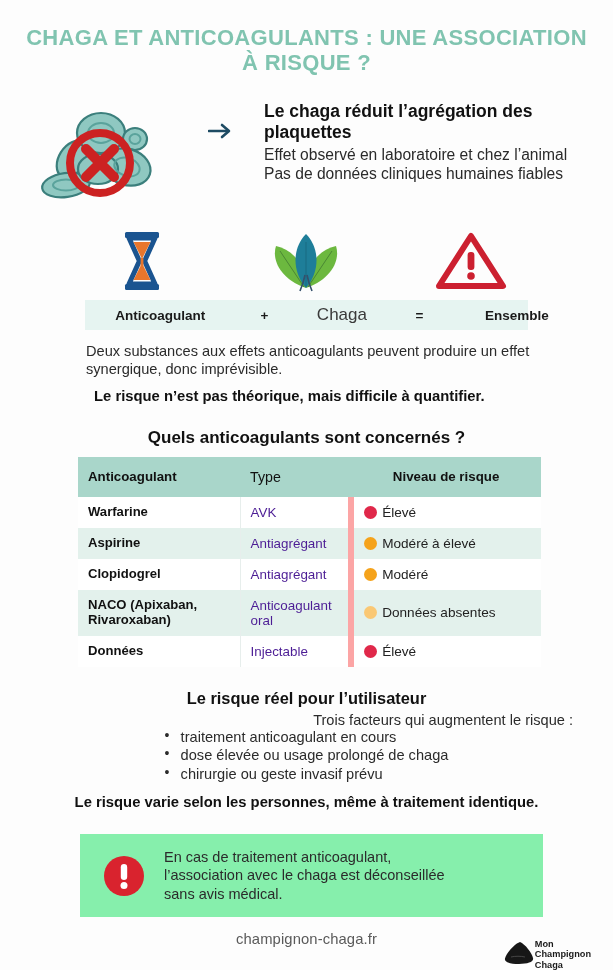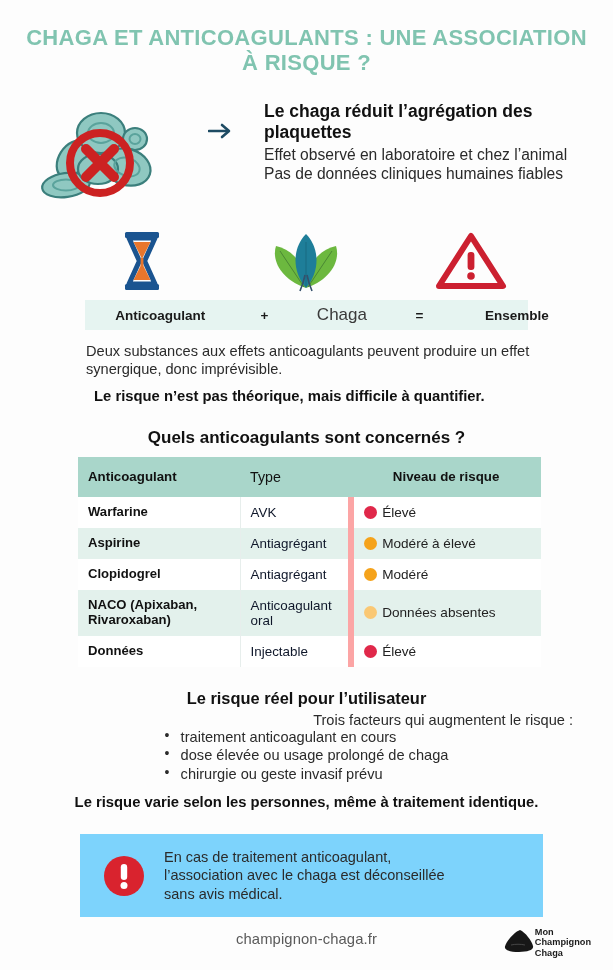--- a/index.html
+++ b/index.html
@@ -155,21 +155,21 @@
     padding-bottom: 7px;
   }
   table.risk-table thead th.c-type { font-weight: normal; font-size: 14.2px; }
   table.risk-table thead th.c-risk { text-align: center; }
   col.col-name { width: 35%; }
   col.col-type { width: 24%; }
   col.col-risk { width: 41%; }
   tr.row-odd td { background: #ffffff; }
   tr.row-even td { background: #e3f1ec; }
   td.c-name { font-weight: bold; font-size: 13.1px; color: #111; line-height: 1.12; }
-  td.c-type { font-size: 13.4px; color: #0f172a; font-weight: normal; line-height: 1.12; }
+  td.c-type { font-size: 13.4px; color: #4c1d95; font-weight: normal; line-height: 1.12; }
   td.c-risk { text-align: center; font-size: 13.6px; color: #222; white-space: nowrap; }
   .dot {
     display: inline-block;
     width: 13px; height: 13px;
     border-radius: 50%;
     vertical-align: -2px;
     margin-right: 5px;
   }
   table.risk-table tbody tr td:nth-child(2) { border-left: 1px solid #e7eeec; }
   table.risk-table tbody tr td:nth-child(3) { border-left: 6px solid #fca5a5; }
@@ -215,21 +215,21 @@
   .reel-strong {
     font-size: 14.8px;
     font-weight: bold;
     color: #111;
     margin: 10px 0 0 0;
   }
 
   
   .callout {
     margin: 24px 70px 0 80px;
-    background: #7dd3fc;
+    background: #86efac;
     display: flex;
     align-items: center;
     gap: 18px;
     padding: 14px 18px 14px 22px;
   }
   .callout-icon {
     flex: 0 0 44px;
     display: flex;
     align-items: center;
     justify-content: center;
@@ -250,21 +250,21 @@
     padding: 0 18px;
   }
   .footer-url {
     font-size: 14.8px;
     color: #5a5a5a;
     letter-spacing: 0.1px;
   }
   .brand {
     position: absolute;
     right: 22px;
-    bottom: 12px;
+    bottom: 0;
     display: flex;
     align-items: center;
   }
   .brand-text {
     font-size: 9.2px;
     font-weight: bold;
     line-height: 1.12;
     color: #1b1b1b;
   }
 </style>

